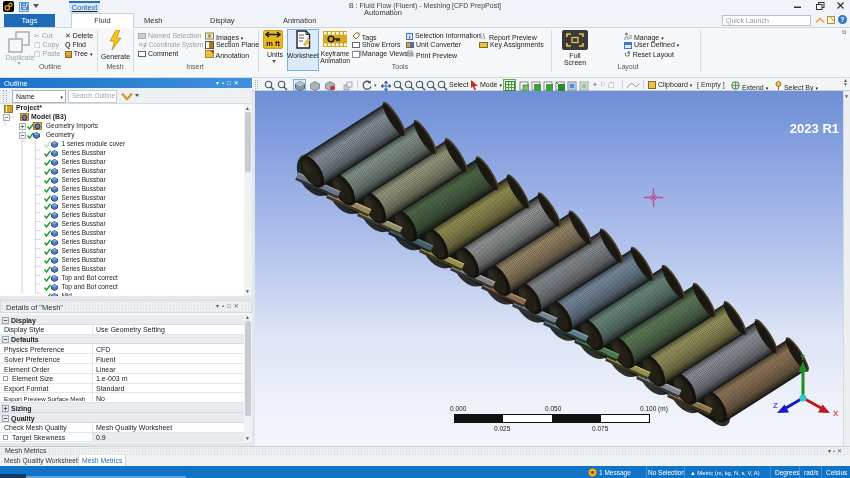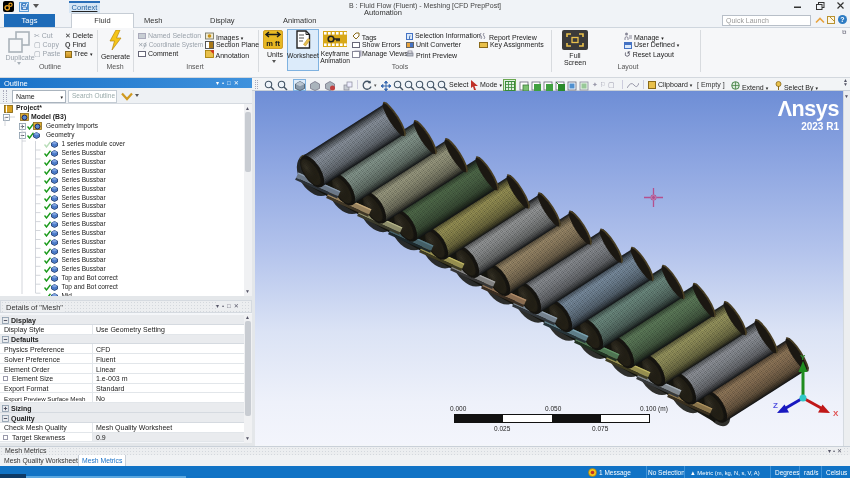--- a/index.html
+++ b/index.html
@@ -942,22 +942,21 @@
 <ellipse cx="97.0" cy="0" rx="4.5" ry="19.5" fill="#1b1711"></ellipse>
 <path d="M 97.0 -19.5 A 4.5 19.5 0 0 1 97.0 19.5" fill="none" stroke="#4a3f24" stroke-width="1.8"></path>
 <ellipse cx="97.0" cy="0" rx="4.5" ry="19.5" fill="url(#meshp)"></ellipse>
 <ellipse cx="0" cy="0" rx="8.6" ry="18.0" fill="#16140f"></ellipse>
 <ellipse cx="-1.2" cy="0" rx="6.4" ry="15.0" fill="#242015"></ellipse>
 <ellipse cx="0" cy="0" rx="8.6" ry="18.0" fill="url(#capsh)"></ellipse>
 <ellipse cx="0" cy="0" rx="8.6" ry="18.0" fill="url(#meshp)"></ellipse>
 <path d="M -3.5 -17.0 A 9 18.0 0 0 1 2 -18.0" stroke="#4a4430" stroke-width="1.2" fill="none"></path>
 </g>
 </svg>
-<div class="ab" style="left:486px;top:6px;width:98px;text-align:right;color:#fff;font-weight:bold;font-size:21.5px;font-family:'Liberation Sans',sans-serif;letter-spacing:-0.4px;">Λnsys</div>
-<div class="ab" style="left:486px;top:30px;width:98px;text-align:right;color:#fff;font-weight:bold;font-size:10px;">2023 R1</div>
+<div class="ab" style="left:486px;top:30px;width:98px;text-align:right;color:#fff;font-weight:bold;font-size:13px;">2023 R1</div>
 <svg class="ab" style="left:389px;top:97px" width="19" height="19">
       <path d="M9.5 0 V6.5 M9.5 12.5 V19 M0 9.5 H6.5 M12.5 9.5 H19" stroke="#b4508e" stroke-width="1.3"></path>
       <circle cx="9.5" cy="9.5" r="3" fill="#b04080" opacity="0.85"></circle>
       <circle cx="9.5" cy="9.5" r="2" fill="none" stroke="#d090b8" stroke-width="0.7"></circle>
     </svg>
 <div class="ab" style="left:195px;top:314px;color:#222;font-size:6.5px;">0.000</div>
 <div class="ab" style="left:290px;top:314px;color:#222;font-size:6.5px;">0.050</div>
 <div class="ab" style="left:385px;top:314px;color:#222;font-size:6.5px;">0.100 (m)</div>
 <div class="ab" style="left:199px;top:323px;width:196px;height:9px;border:1px solid #111;background:#fff;"></div>
 <div class="ab" style="left:199px;top:323px;width:49px;height:9px;background:#111;"></div>

